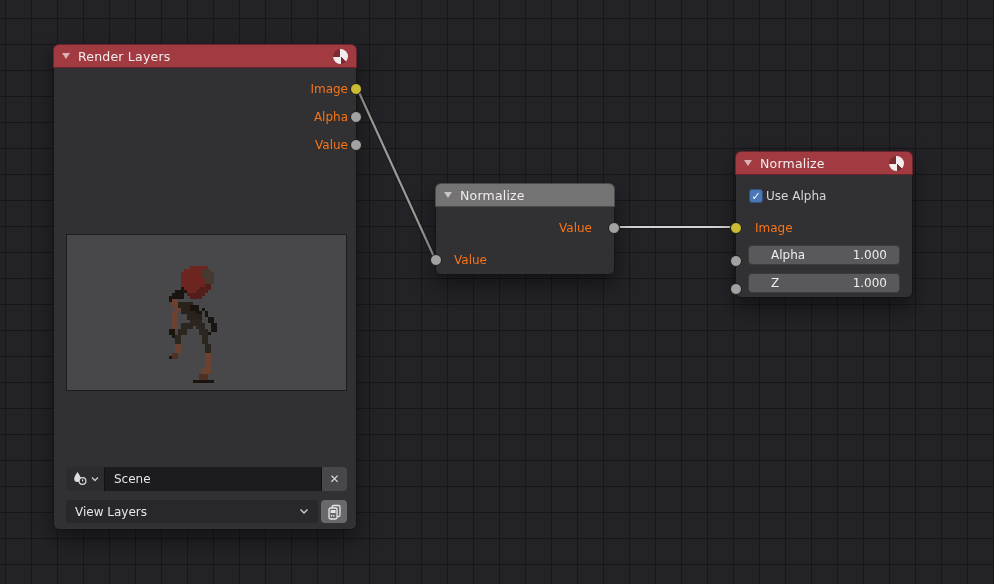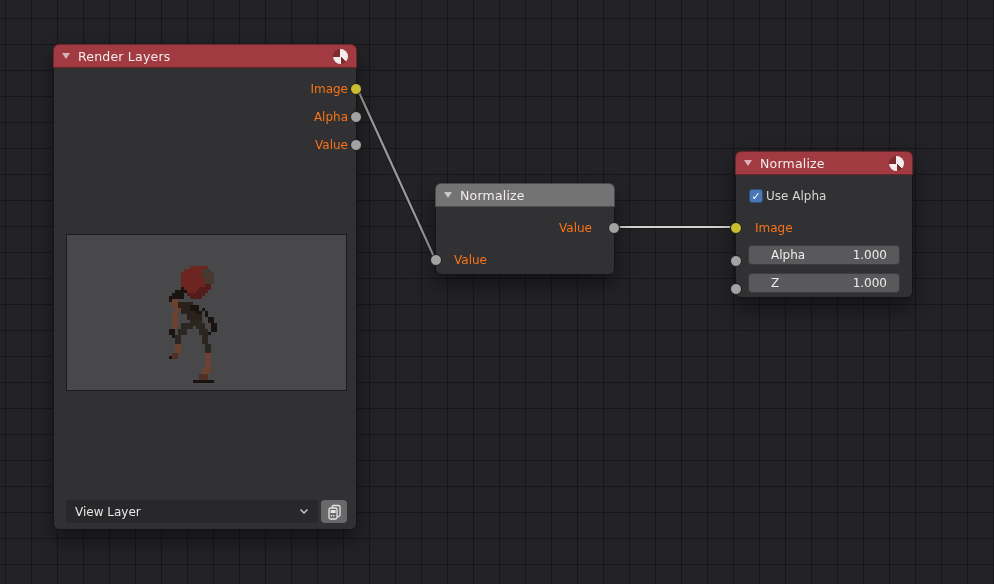--- a/index.html
+++ b/index.html
@@ -214,24 +214,40 @@
         <rect x="15" y="24" width="2" height="3" fill="#2c2620"></rect>
         <rect x="16" y="27" width="2" height="3" fill="#2c2620"></rect>
         <rect x="16" y="30" width="2" height="4" fill="#6b4130"></rect>
         <rect x="16" y="34" width="2" height="3" fill="#6b4130"></rect>
         <rect x="15" y="35" width="1" height="2" fill="#6b4130"></rect>
         <rect x="14" y="37" width="3" height="2" fill="#4f3022"></rect>
         <rect x="12" y="39" width="7" height="1" fill="#1a1411"></rect>
       </svg>
     </div>
 
+    <div class="row-abs" style="left:12px; top:422px; width:281px; height:24px;">
+      <div class="icon-btn">
+        <svg width="17" height="16" viewBox="0 0 17 16">
+          <path d="M5.5 1 C5.5 1 2.2 5.4 2.2 7.8 A3.3 3.3 0 0 0 8.8 7.8 C8.8 5.4 5.5 1 5.5 1 Z" fill="#dedede"></path>
+          <circle cx="10.5" cy="10" r="3.4" fill="#2c2c2e" stroke="#dedede" stroke-width="1.2"></circle>
+          <rect x="10" y="8.4" width="1.2" height="2" fill="#dedede"></rect>
+        </svg>
+        <svg width="8" height="6" viewBox="0 0 8 6">
+          <polyline points="1,1.5 4,4.5 7,1.5" fill="none" stroke="#c8c8c8" stroke-width="1.4"></polyline>
+        </svg>
+      </div>
+      <div class="text-field">
+        <span>Scene</span>
+      </div>
+      <div class="x-btn"></div>
+    </div>
 
     <div class="row-abs" style="left:12px; top:455px; width:281px; height:23px;">
       <div class="dropdown">
-        <span>View Layer</span>
+        <span>View Layers</span>
         <svg class="chev" width="10" height="7" viewBox="0 0 10 7">
           <polyline points="1.5,1.5 5,5 8.5,1.5" fill="none" stroke="#c8c8c8" stroke-width="1.5"></polyline>
         </svg>
       </div>
       <div class="small-btn">
         <svg width="15" height="16" viewBox="0 0 15 16">
           <rect x="5" y="1.5" width="8" height="11" rx="1.5" fill="none" stroke="#e6e6e6" stroke-width="1.3"></rect>
           <rect x="2" y="4" width="8" height="11" rx="1.5" fill="#69696b" stroke="#e6e6e6" stroke-width="1.3"></rect>
           <rect x="3.6" y="6" width="5" height="3" fill="#e6e6e6"></rect>
           <rect x="3.8" y="11" width="1.4" height="1.4" fill="#e6e6e6"></rect>

